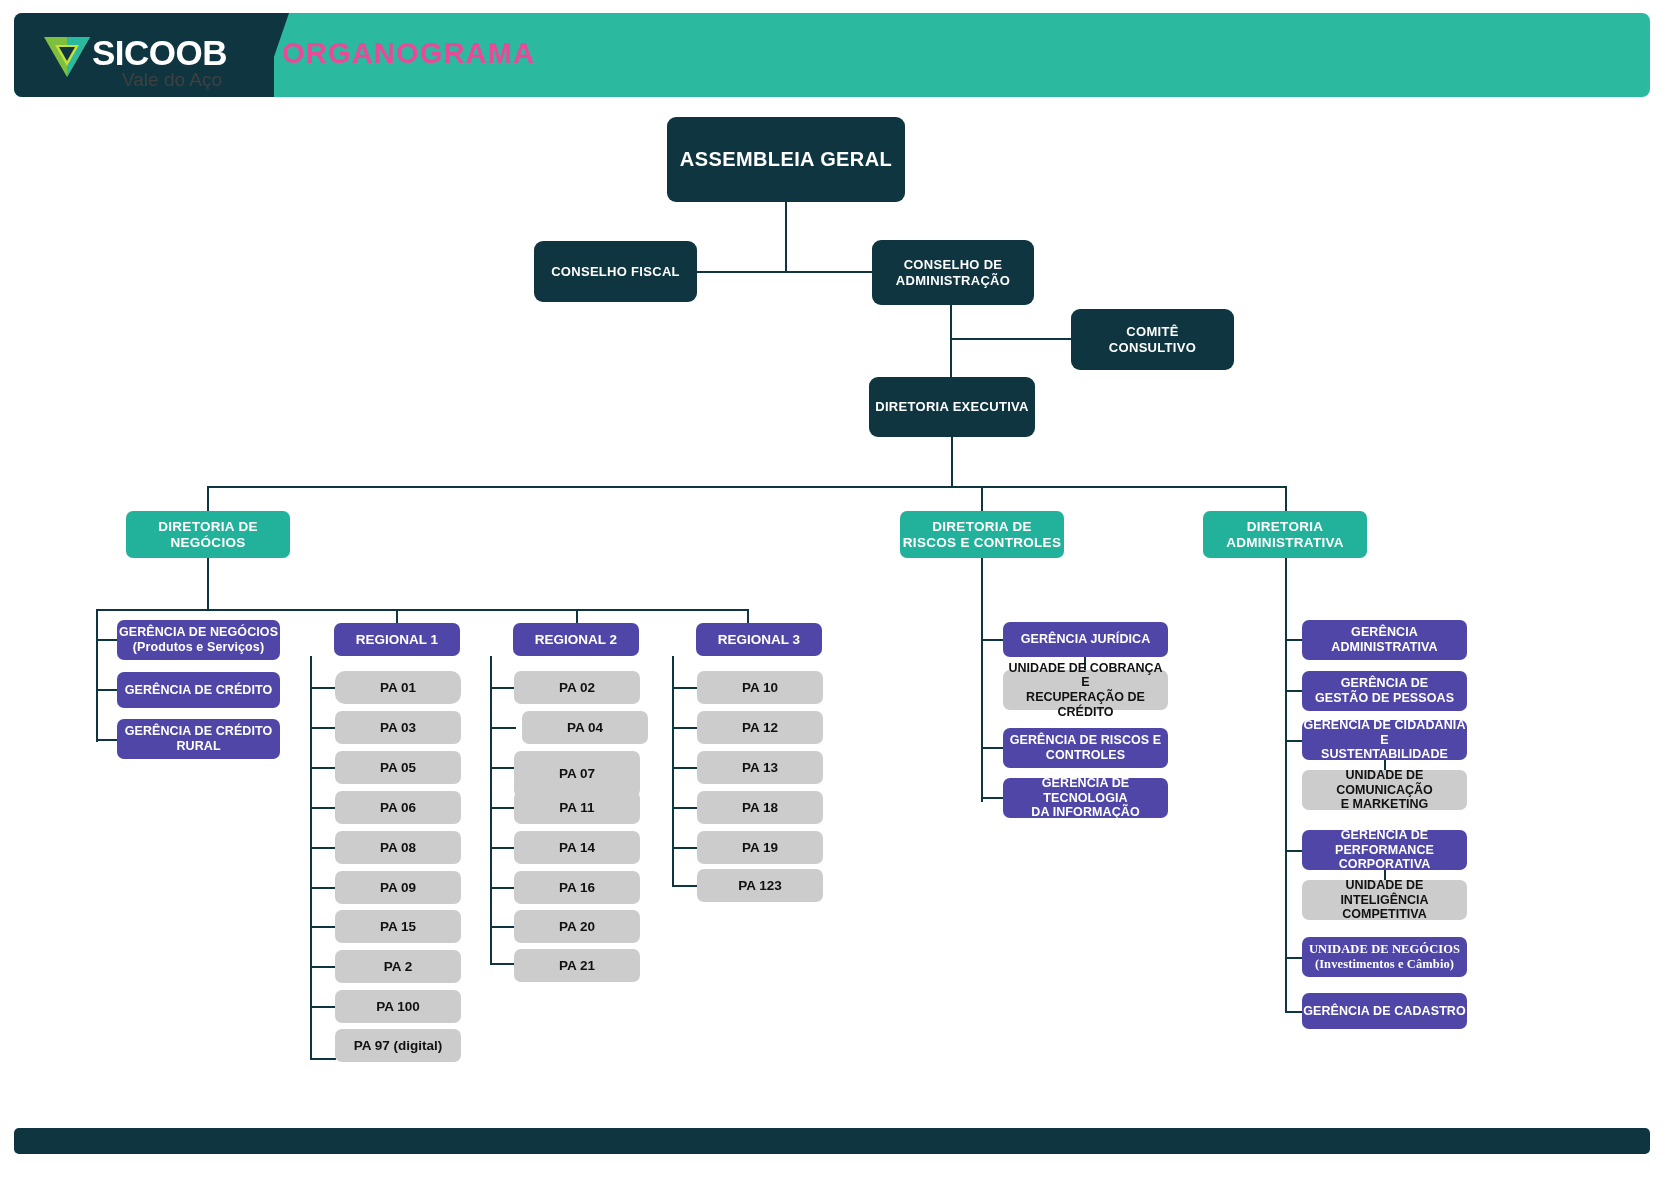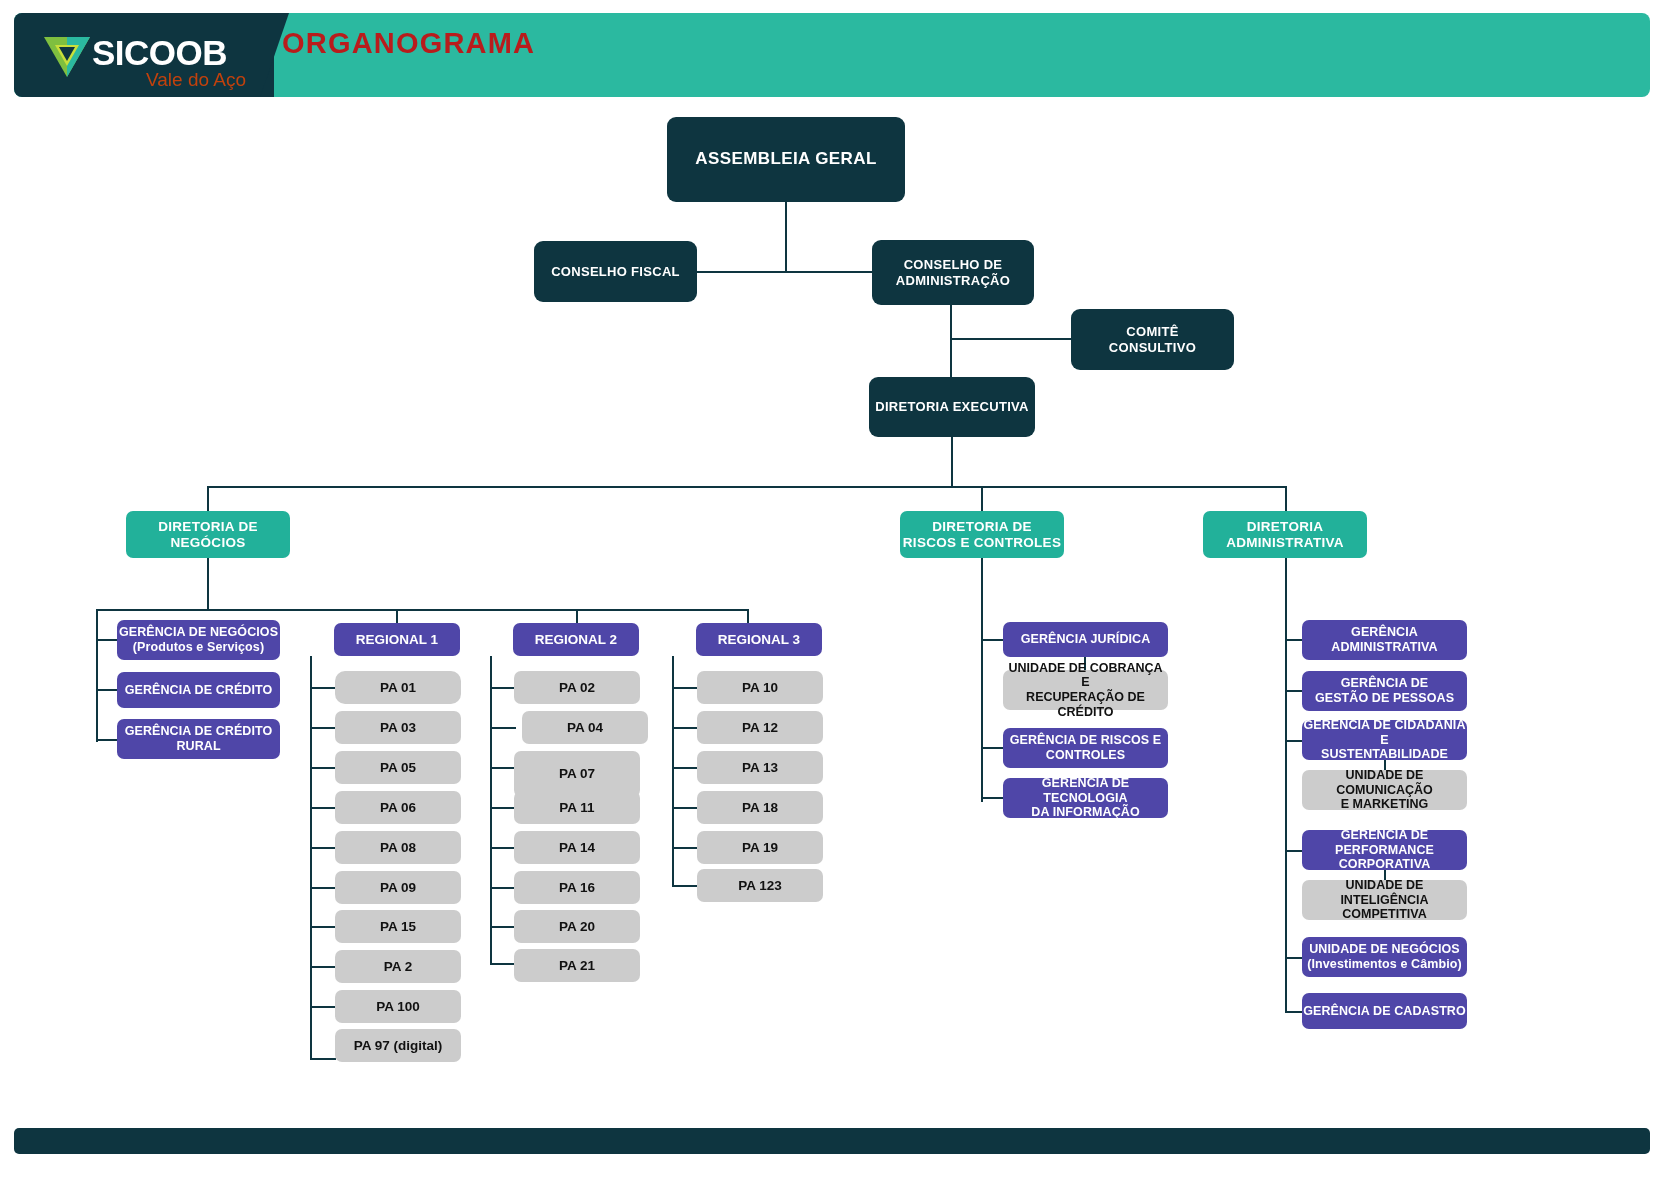--- a/index.html
+++ b/index.html
@@ -26,25 +26,25 @@
     background:#0e3540;
     clip-path:polygon(0 0,100% 0,52% 100%,0 100%);
   }
   .logo-mark{position:absolute;left:30px;top:22px;width:46px;height:44px;}
   .logo-word{
     position:absolute;left:78px;top:20px;
     color:#ffffff;font-size:35px;font-weight:bold;letter-spacing:-0.5px;
   }
   .logo-sub{
     position:absolute;left:108px;top:56px;
-    color:#c2410c;font-size:19px;font-weight:normal;margin-left:24px;
+    color:#404040;font-size:19px;font-weight:normal;
   }
   .hdr-title{
-    position:absolute;left:268px;top:30px;
-    color:#b91c1c;font-size:29px;font-weight:bold;letter-spacing:1.2px;
+    position:absolute;left:268px;top:40px;
+    color:#ec4899;font-size:29px;font-weight:bold;letter-spacing:1.2px;
     transform:translateY(-50%);
   }
 
   
   #footer{
     position:absolute;left:14px;top:1128px;width:1636px;height:26px;
     background:#0e3540;border-radius:5px;
   }
 
   
@@ -55,21 +55,21 @@
   
   .node{
     position:absolute;box-sizing:border-box;
     display:flex;align-items:center;justify-content:center;text-align:center;
     border-radius:9px;line-height:1.18;
   }
   .dark{background:#0e3540;color:#ffffff;font-weight:bold;}
   .teal{background:#22b19a;color:#ffffff;font-weight:bold;border-radius:7px;}
   .purple{background:#4f46a8;color:#ffffff;font-weight:bold;border-radius:7px;}
   .gray{background:#cccccc;color:#111111;font-weight:bold;border-radius:7px;}
-  .n-top{font-size:17px;letter-spacing:0.4px;}
+  .n-top{font-size:20px;letter-spacing:0.4px;}
   .n-mid{font-size:13px;letter-spacing:0.3px;}
   .n-dir{font-size:13.5px;letter-spacing:0.3px;}
   .n-ger{font-size:12.5px;letter-spacing:0.1px;justify-content:center;}
   .n-pa{font-size:13.5px;}
   .n-uni{font-size:12.5px;}
 </style>
 </head>
 <body>
 
 <div id="stage">
@@ -272,21 +272,21 @@
     <span>CORPORATIVA</span>
   </div>
 
   <div class="ln lnv" style="left:1384px;top:870px;height:12px;"></div>
   <div class="node gray n-uni" style="left:1302px;top:880px;width:165px;height:40px;flex-direction:column;">
     <span>UNIDADE DE INTELIGÊNCIA</span>
     <span>COMPETITIVA</span>
   </div>
 
   <div class="ln lnh" style="left:1285px;top:957px;width:20px;"></div>
-  <div class="node purple n-ger" style="left:1302px;top:937px;width:165px;height:40px;flex-direction:column;">
+  <div class="node purple n-ger" style="left:1302px;top:937px;width:165px;height:40px;flex-direction:column;font-family:Liberation Serif, serif;">
     <span>UNIDADE DE NEGÓCIOS</span>
     <span>(Investimentos e Câmbio)</span>
   </div>
 
   <div class="ln lnh" style="left:1285px;top:1011px;width:20px;"></div>
   <div class="node purple n-ger" style="left:1302px;top:993px;width:165px;height:36px;">GERÊNCIA DE CADASTRO</div>
 
   <div id="footer"></div>
 
 </div>

